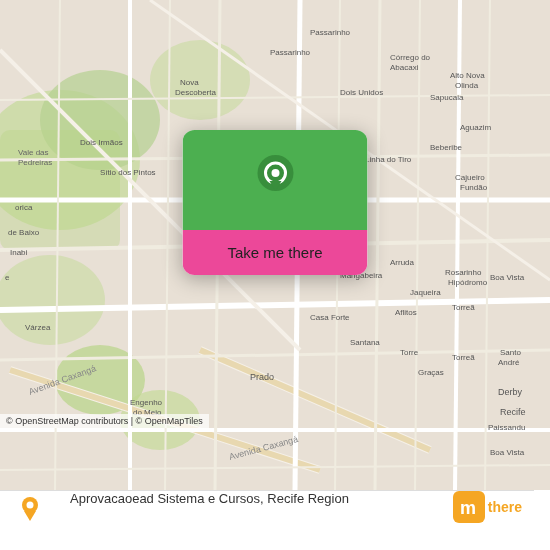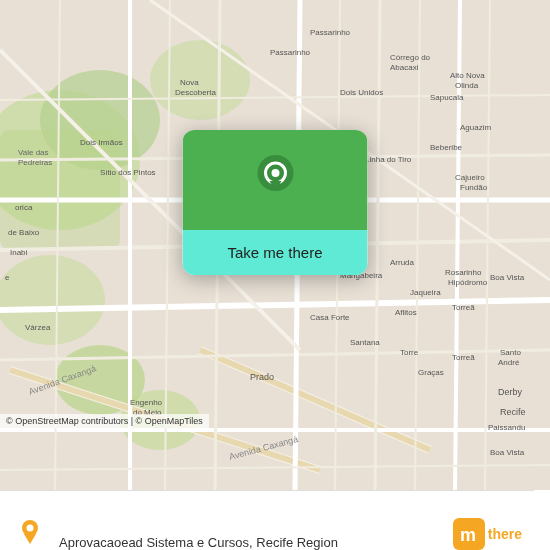--- a/index.html
+++ b/index.html
@@ -19,23 +19,23 @@
       background-color: #e8e0d8;
     }
 
     
     #footer {
       width: 534px;
       height: 60px;
       background: #fff;
       border-top: 1px solid #ddd;
       display: flex;
-      align-items: flex-end;
+      align-items: flex-start;
       padding: 0 12px;
-      gap: 11px;
+      gap: 22px;
     }
 
     .footer-icon {
       width: 36px;
       height: 36px;
       flex-shrink: 0;
     }
 
     .footer-text {
       font-size: 13px;
@@ -88,21 +88,21 @@
       background: #4caf50;
       position: relative;
       display: flex;
       align-items: center;
       justify-content: center;
     }
 
     .popup-button {
       width: 100%;
       padding: 14px 0;
-      background: #5eead4;
+      background: #ec4899;
       border: none;
       font-size: 15px;
       font-weight: 500;
       color: #222;
       cursor: pointer;
       display: block;
     }
 
     
     #copyright {

